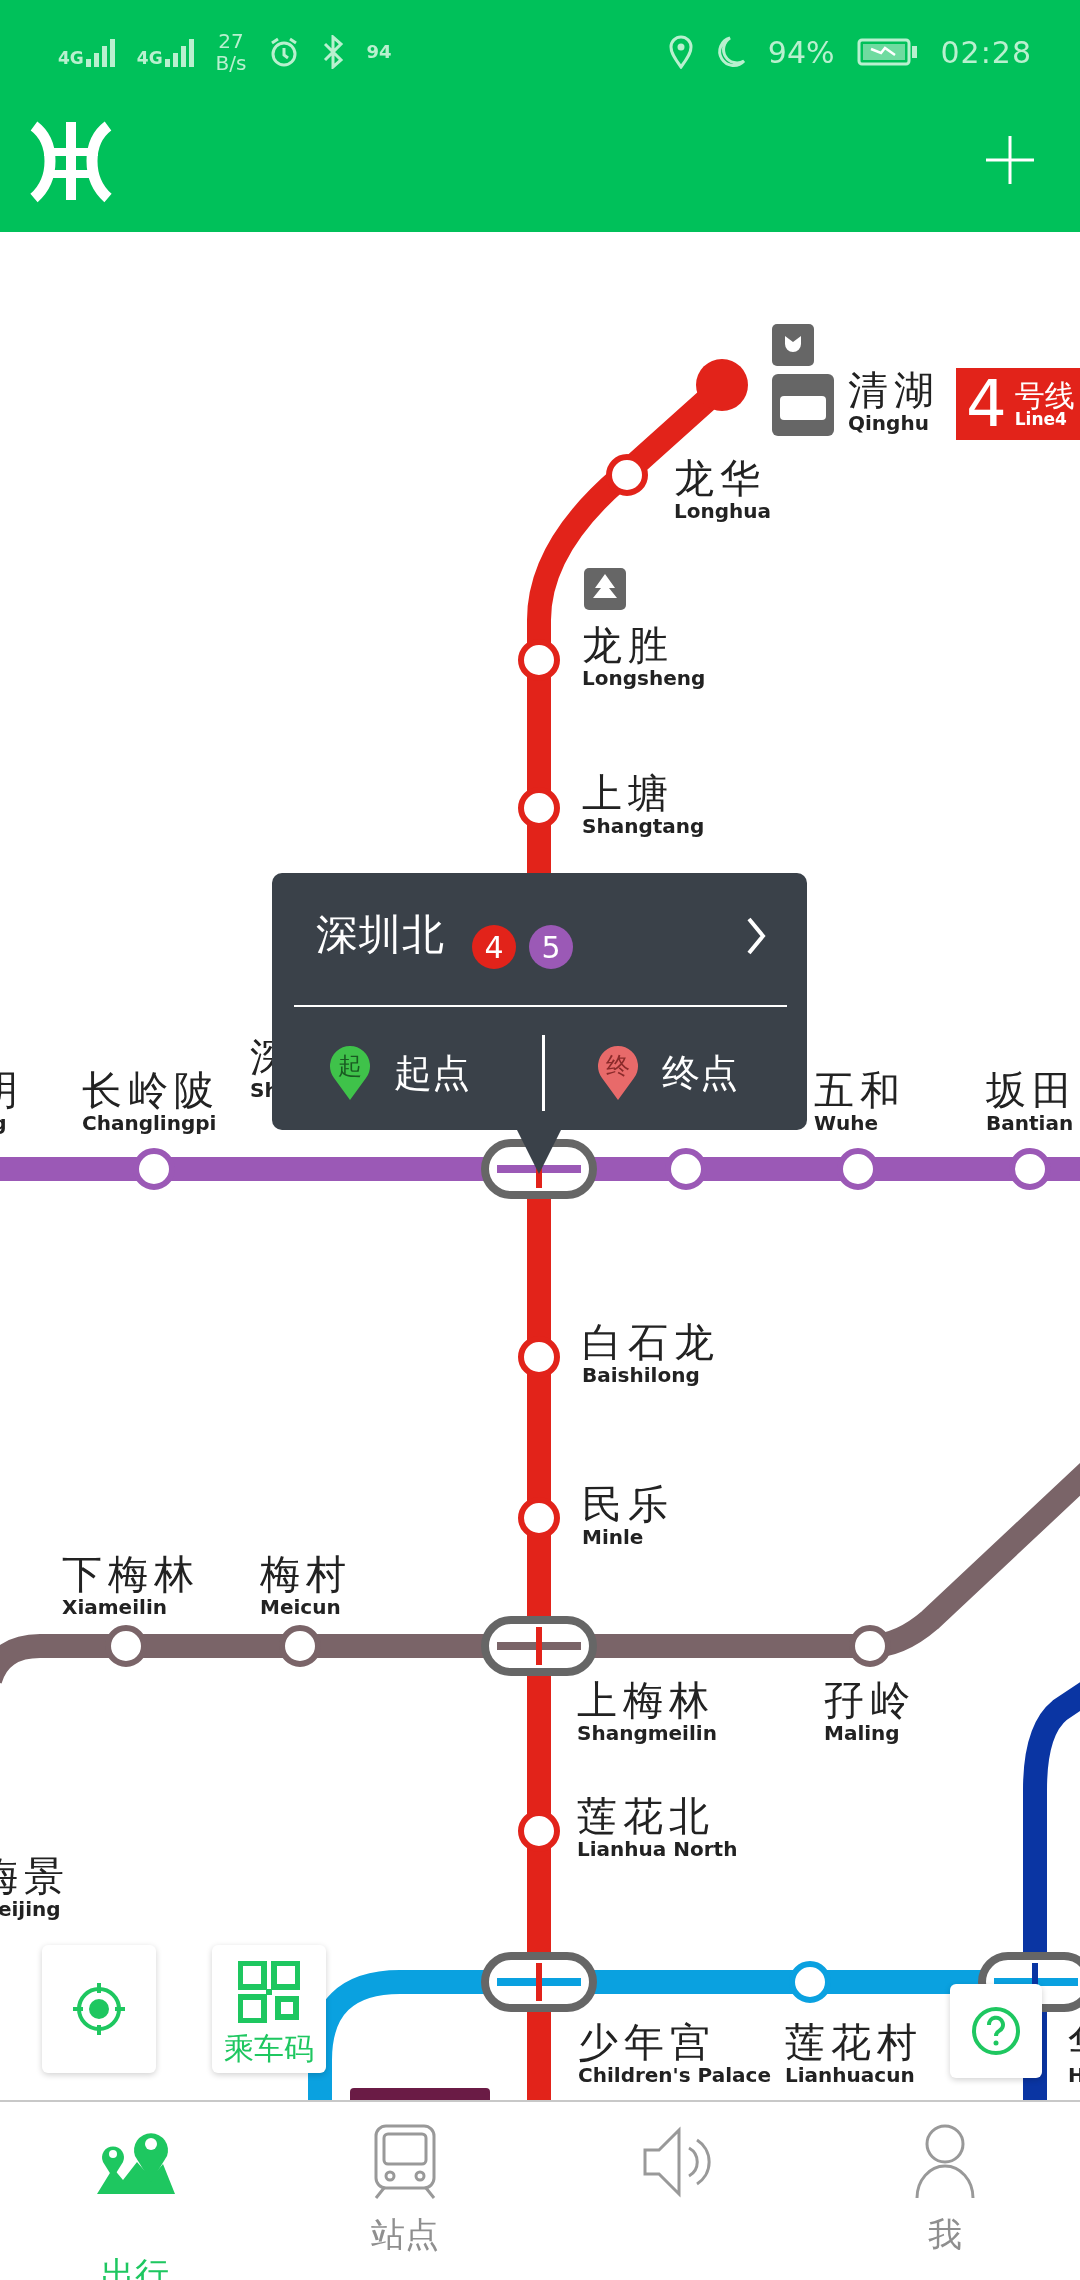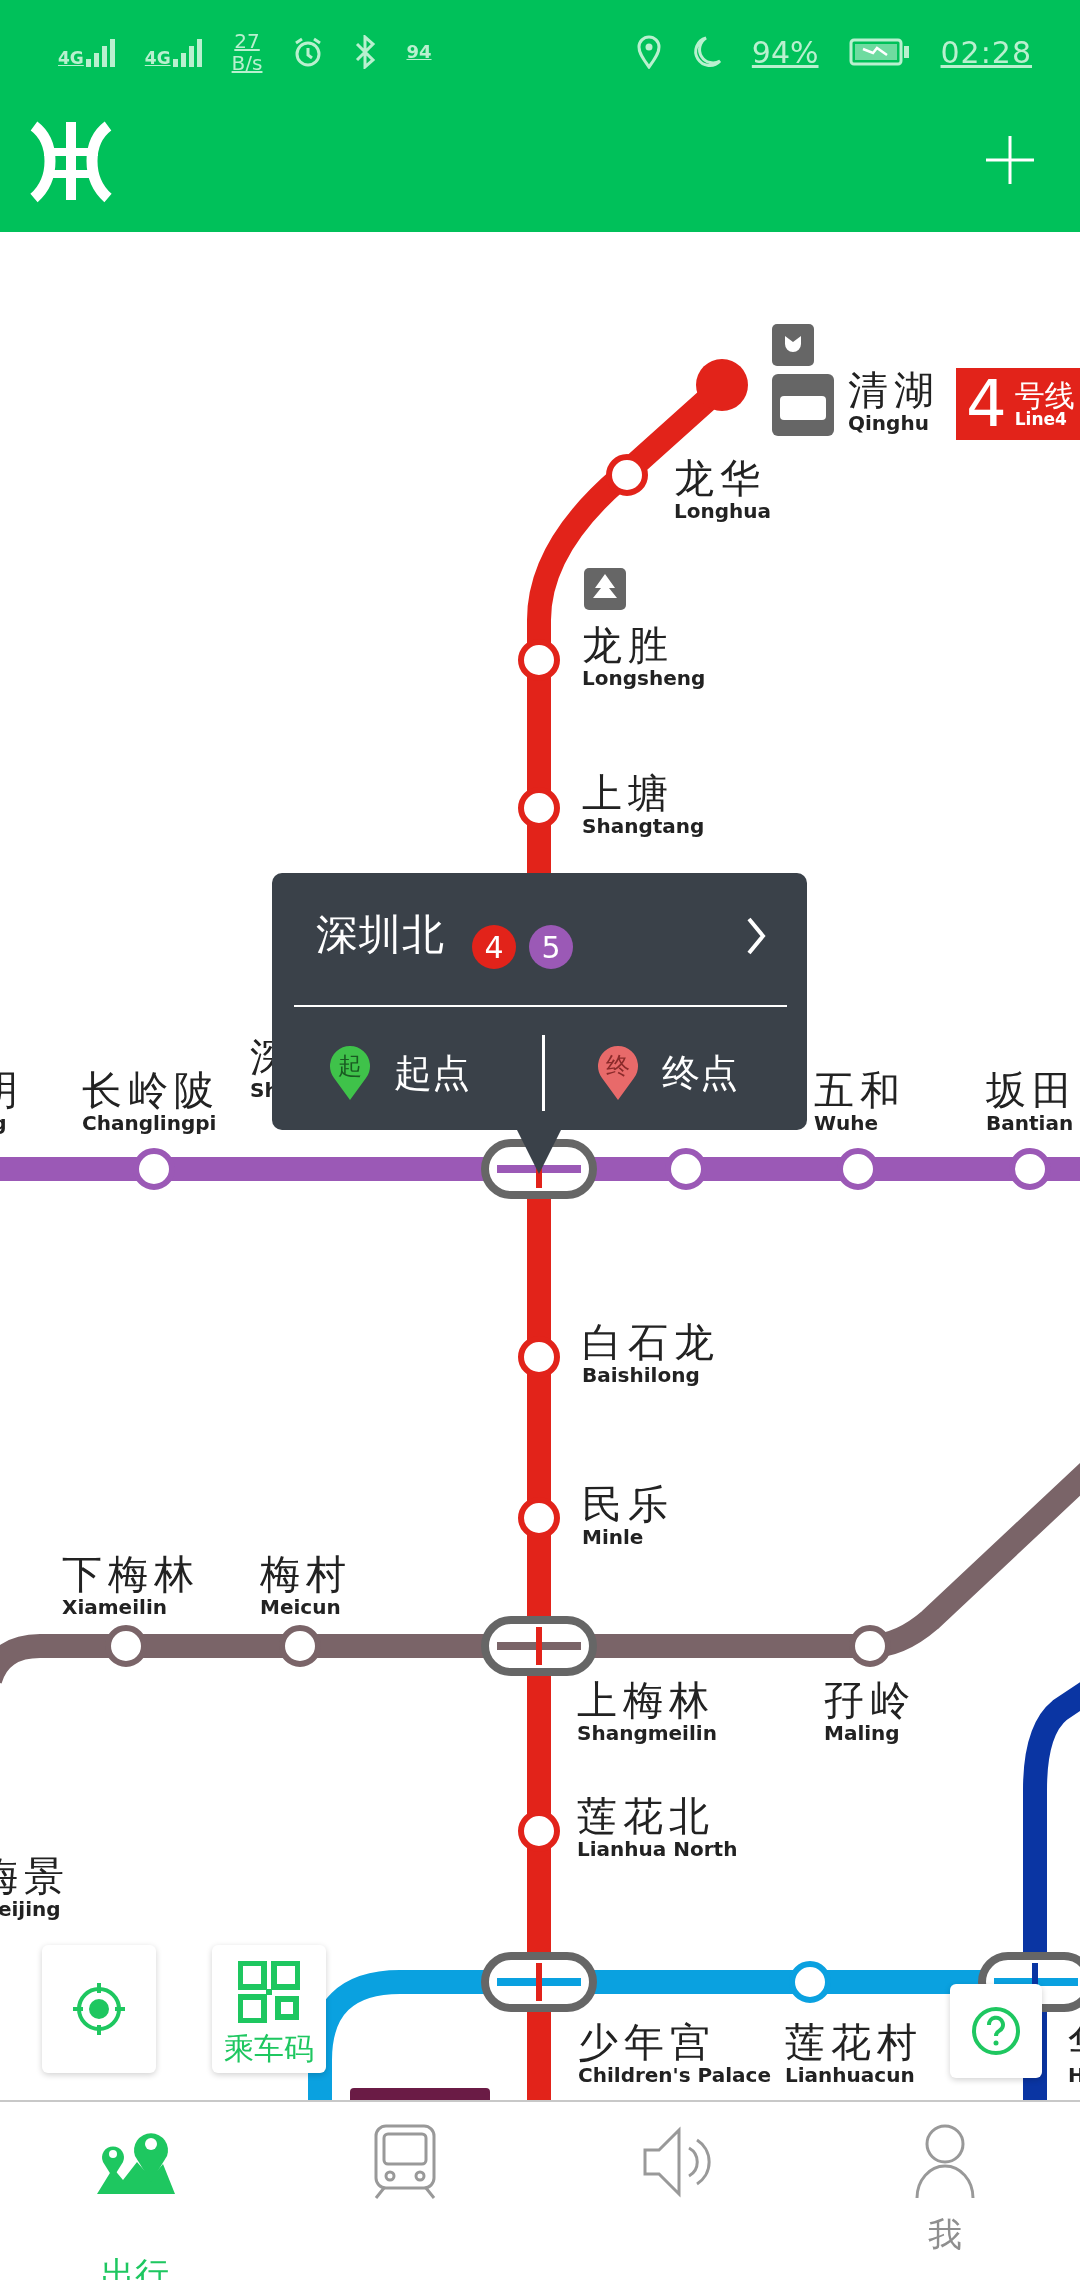--- a/index.html
+++ b/index.html
@@ -1,19 +1,19 @@
 <!DOCTYPE html>
 <html><head>
 <meta charset="utf-8">
 <style>
   html, body { margin:0; padding:0; }
   body { width:1080px; height:2280px; position:relative; overflow:hidden; background:#fff;
          font-family:"DejaVu Sans","Liberation Sans",sans-serif; }
   .topbar { position:absolute; left:0; top:0; width:1080px; height:232px; background:#00c15a; }
-  .status { position:absolute; top:22px; height:60px; color:#b9f0cf; display:flex; align-items:center; gap:30px; font-size:30px;text-decoration:underline; }
+  .status { position:absolute; top:22px; height:60px; color:#b9f0cf; display:flex; align-items:center; gap:22px; font-size:30px; }
   .status.left { left:58px; }
   .status.right { right:48px;justify-content:space-between; }
   .status .small { font-size:17px; font-weight:bold; line-height:1; }
   .status .speed { font-size:20px; line-height:22px; text-align:center; }
   .bars { display:flex; align-items:flex-end; gap:3px; height:30px; }
   .bars span { width:5px; background:#b9f0cf; display:block; }
   .logo { position:absolute; left:30px; top:118px; width:82px; height:86px; }
   .search { position:absolute; left:145px; top:111px; width:797px; height:101px; background:#fff; border-radius:8px;
             display:flex; align-items:center; }
   .search .mag { margin-left:20px; width:52px; height:52px; }
@@ -330,20 +330,21 @@
     <div class="nl">出行</div>
   </div>
   <div class="nav-item" style="left:270px">
     <svg width="70" height="78" viewBox="0 0 70 78">
       <rect x="6" y="4" width="58" height="62" rx="10" fill="none" stroke="#999" stroke-width="3"></rect>
       <rect x="14" y="12" width="42" height="30" rx="4" fill="none" stroke="#999" stroke-width="3"></rect>
       <circle cx="20" cy="54" r="4" fill="none" stroke="#999" stroke-width="3"></circle>
         <circle cx="50" cy="54" r="4" fill="none" stroke="#999" stroke-width="3"></circle>
       <path d="M14 66l-8 10M56 66l8 10" stroke="#999" stroke-width="3"></path>
     </svg>
+    <div class="nl">站点</div>
   </div>
   <div class="nav-item" style="left:540px">
     <svg width="76" height="78" viewBox="0 0 76 78">
       <path d="M8 28h14L42 8v64L22 52H8z" fill="none" stroke="#999" stroke-width="3"></path>
       <path d="M52 26a16 16 0 0 1 0 28M60 18a26 26 0 0 1 0 44" stroke="#999" stroke-width="3" fill="none"></path>
     </svg>
   </div>
   <div class="nav-item" style="left:810px">
     <svg width="62" height="78" viewBox="0 0 62 78">
       <circle cx="31" cy="22" r="18" fill="none" stroke="#999" stroke-width="3"></circle>

